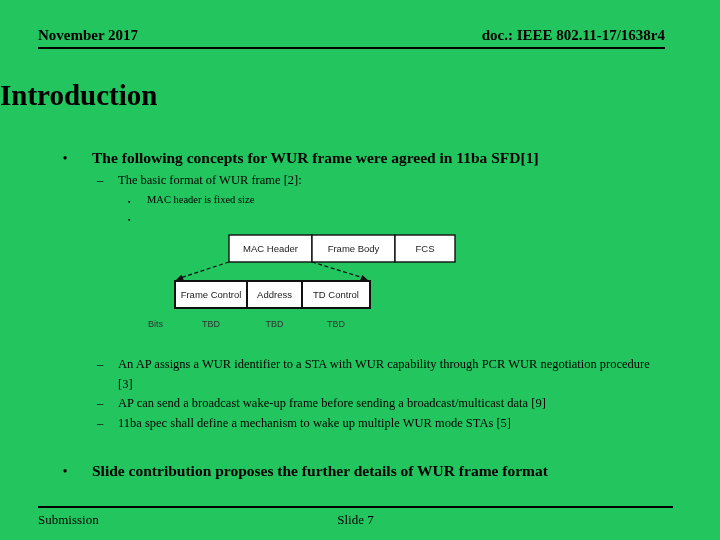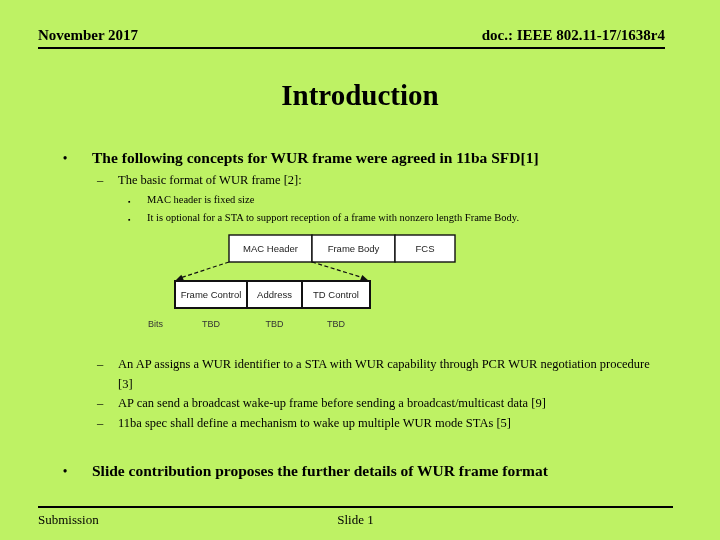--- a/index.html
+++ b/index.html
@@ -1,35 +1,35 @@
 <!DOCTYPE html>
 <html><head>
 <meta charset="utf-8">
 <style>
   html,body{margin:0;padding:0;background:#fff;}
   .slide{
     position:relative;
     width:720px;height:540px;
-    background:#bef264;
+    background:#22c55e;
     outline:1px solid #e5e5e5;
     font-family:"Liberation Serif", serif;
     color:#000;
     overflow:hidden;
   }
   
   .hdr{
     position:absolute;left:38px;top:27px;width:627px;
     display:flex;justify-content:space-between;
     font-weight:bold;font-size:15px;
     border-bottom:2px solid #000;padding-bottom:3px;
   }
   
   .title{
     position:absolute;left:0;top:78px;width:720px;
-    text-align:center;font-weight:bold;font-size:29px;line-height:34px;
+    font-weight:bold;font-size:29px;line-height:34px;
   }
   
   .row{position:absolute;display:flex;align-items:flex-start;}
   .row .marker{flex:none;}
   .l1{left:63px;font-weight:bold;font-size:15.5px;line-height:19px;width:640px;}
   .l1 .marker{width:29px;font-size:12px;padding-top:1px;}
   .l2{left:97px;font-size:12.5px;line-height:19.5px;width:568px;}
   .l2 .marker{width:21px;}
   .l3{left:128px;font-size:10.5px;line-height:14px;width:600px;}
   .l3 .marker{width:19px;font-size:7px;padding-top:2px;}
@@ -72,21 +72,20 @@
     <span>The basic format of WUR frame [2]:</span>
   </div>
 
   <div class="row l3" style="top:193px">
     <span class="marker">▪</span>
     <span>MAC header is fixed size</span>
   </div>
 
   <div class="row l3" style="top:211px">
     <span class="marker">▪</span>
-    <span>It is optional for a STA to support reception of a frame with nonzero length Frame Body.</span>
   </div>
 
   <svg class="diagram" width="330" height="105" viewBox="0 0 330 105">
 
     <rect x="89" y="5" width="83" height="27" stroke-width="1.4"></rect>
     <rect x="172" y="5" width="83" height="27" stroke-width="1.4"></rect>
     <rect x="255" y="5" width="60" height="27" stroke-width="1.4"></rect>
     <text x="130.5" y="22" text-anchor="middle">MAC Header</text>
     <text x="213.5" y="22" text-anchor="middle">Frame Body</text>
     <text x="285" y="22" text-anchor="middle">FCS</text>
@@ -124,16 +123,16 @@
     <span>11ba spec shall define a mechanism to wake up multiple WUR mode STAs [5]</span>
   </div>
 
   <div class="row l1" style="top:461px">
     <span class="marker">•</span>
     <span>Slide contribution proposes the further details of WUR frame format</span>
   </div>
 
   <div class="ftr">
     <span class="f-left">Submission</span>
-    <span class="f-center">Slide 1</span>
+    <span class="f-center">Slide 7</span>
   </div>
 
 </div>
 
 </body></html>

